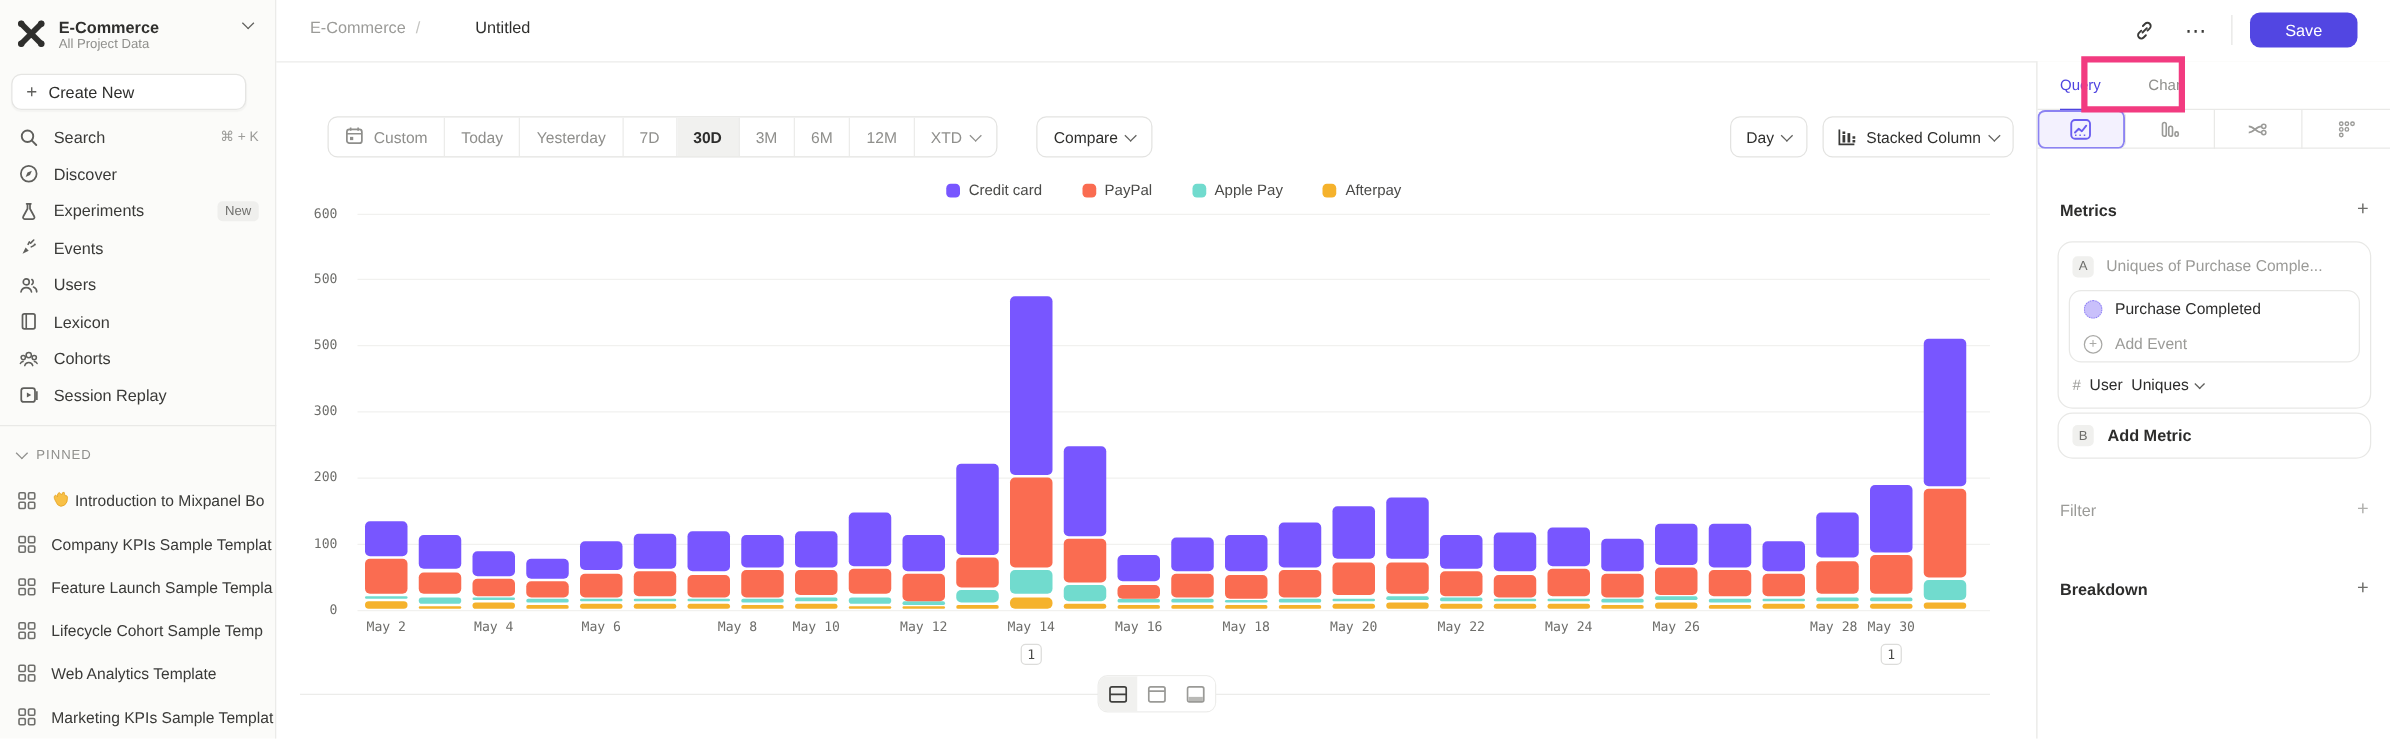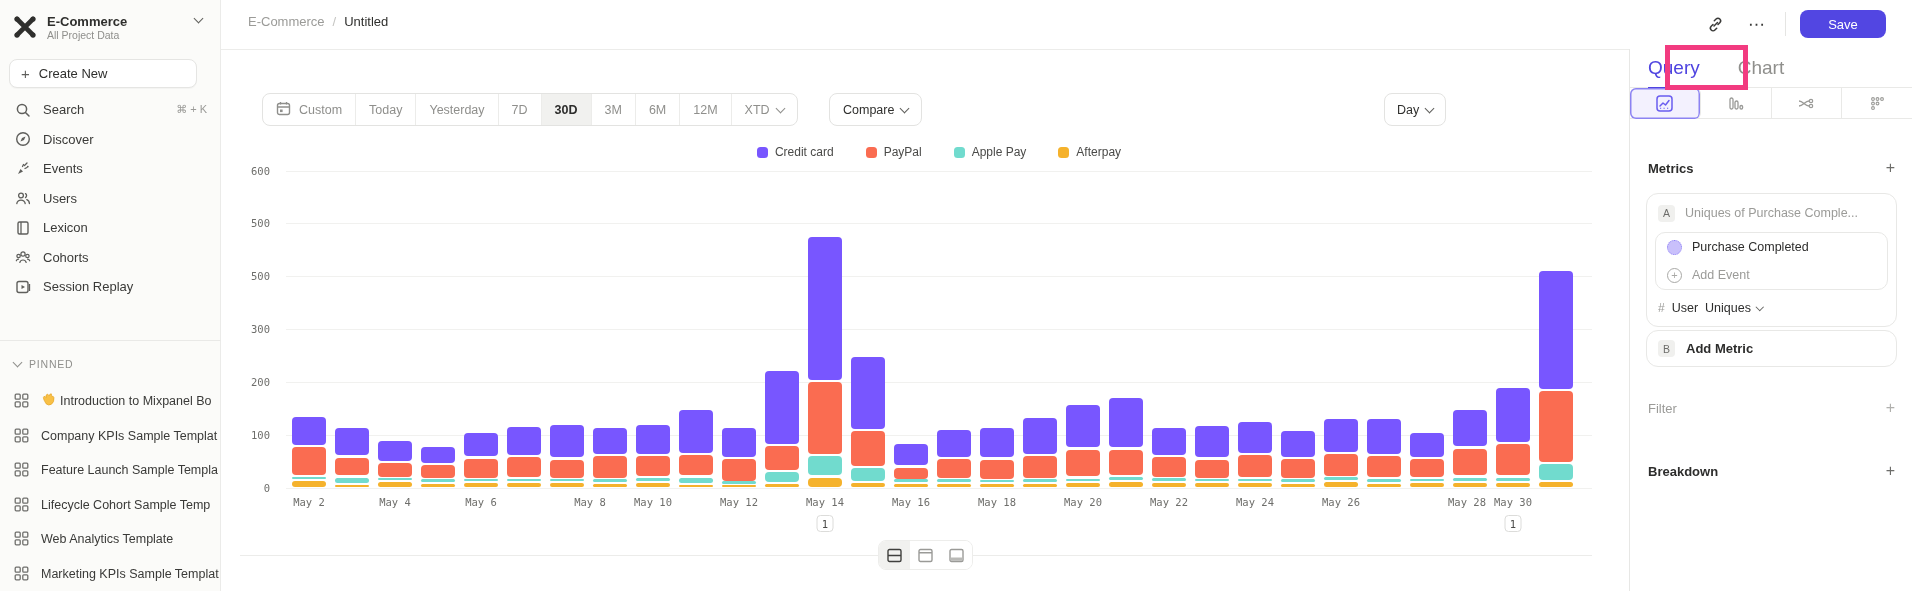--- a/index.html
+++ b/index.html
@@ -30,21 +30,21 @@
   #pinned { position:absolute; left:0; top:384px; width:221px; }
   .pin-item { height:34.5px; display:flex; align-items:center; padding:0 14px; font-size:12.5px; color:#3a3a38; cursor:pointer; white-space:nowrap; overflow:hidden; }
   .pin-item .nicon { width:16px; height:16px; margin-right:11px; flex:none; }
   .wave { width:15px; height:15px; margin-right:4px; flex:none; }
 
   
   #topbar-divider { left:221px; top:49px; width:1691px; height:1px; background:#ececea; }
   #breadcrumb { left:248px; top:14px; font-size:13px; display:flex; align-items:center; gap:8px; }
   .bc-root { color:#9b9b98; cursor:pointer; }
   .bc-sep { color:#c4c4c1; }
-  .bc-cur { color:#2f2f2d; }
+  .bc-cur { color:#2f2f2d;margin-left:36px; }
   #tb-actions { right:26px; top:10px; display:flex; align-items:center; gap:14px; }
   .icon-btn { width:28px; height:28px; display:flex; align-items:center; justify-content:center; cursor:pointer; color:#3a3a38; }
   .vdiv { width:1px; height:24px; background:#e5e5e3; }
   #save-btn { width:86px; height:28px; background:#5246e2; color:#fff; font-size:13px; border:none; border-radius:8px; cursor:pointer; }
   .dots3 { font-size:17px; color:#3a3a38; letter-spacing:1px; }
 
   
   #seg-group { left:262px; top:93px; height:33px; display:flex; border:1px solid #e3e3e1; border-radius:8px; background:#fff; overflow:hidden; }
   .seg { display:flex; align-items:center; padding:0 13px; font-size:12.5px; color:#8f8f8c; border-right:1px solid #ececea; cursor:pointer; white-space:nowrap; }
   .seg:last-child { border-right:none; }
@@ -75,21 +75,21 @@
 
   
   #bottom-line { left:240px; top:555px; width:1352px; height:1px; background:#ececea; }
   #layout-toggles { left:878px; top:540px; height:30px; display:flex; background:#fff; border:1px solid #ededeb; border-radius:8px; overflow:hidden; }
   .lt-cell { width:31px; height:28px; display:flex; align-items:center; justify-content:center; cursor:pointer; background:#fff; }
   .lt-cell.active { background:#f1f1ef; }
 
   
   #rpanel { left:1629px; top:49px; width:283px; height:542px; background:#fff; border-left:1px solid #e7e7e5; }
   #rp-tabs { position:absolute; left:0; top:0; width:283px; height:39px; border-bottom:1px solid #e9e9e7; display:flex; align-items:center; padding:0 18px; gap:38px; }
-  .rp-tab { font-size:19px; color:#8f8f8c; cursor:pointer; height:39px; display:flex; align-items:center; position:relative; }
+  .rp-tab { font-size:12px; color:#8f8f8c; cursor:pointer; height:39px; display:flex; align-items:center; position:relative; }
   .rp-tab.active { color:#4f44e0; }
   .rp-tab.active:after { content:""; position:absolute; left:0; bottom:-1px; width:100%; height:2px; background:#4f44e0; }
   #rp-icontabs { position:absolute; left:0; top:39px; width:283px; height:31px; border-bottom:1px solid #e9e9e7; display:flex; }
   .it-cell { width:70.75px; height:31px; display:flex; align-items:center; justify-content:center; border-right:1px solid #e9e9e7; cursor:pointer; }
   .it-cell:last-child { border-right:none; }
   .it-cell.active { background:#f3f1fe; box-shadow:inset 0 0 0 1.5px #8c83f2; border-radius:6px; }
   .rp-sect { position:absolute; left:18px; width:247px; display:flex; align-items:center; justify-content:space-between; }
   .rp-sect .h { font-size:13px; font-weight:bold; color:#2d2d2c; }
   .rp-sect .h.muted { color:#9b9b98; font-weight:normal; }
   .rp-plus { font-size:16px; color:#6d6d6a; cursor:pointer; line-height:1; }
@@ -152,20 +152,30 @@
               <circle cx="8" cy="8" r="6.3" fill="none" stroke="#5f5f5c" stroke-width="1.4"></circle>
               <path d="M10.5 5.5 L9 9 L5.5 10.5 L7 7 Z" fill="#5f5f5c"></path>
             </svg>
           </span>
           <span>Discover</span>
           <span class="spacer"></span>
         </div>
         <div class="nav-item">
           <span class="nicon">
             <svg width="16" height="16" viewBox="0 0 16 16">
+              <path d="M6.3 2 h3.4 M7 2.4 V6 L3.6 12.2 a1.3 1.3 0 0 0 1.1 2 h6.6 a1.3 1.3 0 0 0 1.1 -2 L9 6 V2.4" fill="none" stroke="#5f5f5c" stroke-width="1.4" stroke-linecap="round" stroke-linejoin="round"></path>
+            </svg>
+          </span>
+          <span>Experiments</span>
+          <span class="spacer"></span>
+          <span class="nav-badge">New</span>
+        </div>
+        <div class="nav-item">
+          <span class="nicon">
+            <svg width="16" height="16" viewBox="0 0 16 16">
               <path d="M3 13 L8 10.5 L5.5 8 Z" fill="#5f5f5c"></path>
               <path d="M7.5 5.5 l1 -2 M10 7.5 l2 -1 M9.5 4.5 l2.5 -2.5" stroke="#5f5f5c" stroke-width="1.3" stroke-linecap="round" fill="none"></path>
               <circle cx="12.8" cy="5.6" r="0.9" fill="#5f5f5c"></circle>
             </svg>
           </span>
           <span>Events</span>
           <span class="spacer"></span>
         </div>
         <div class="nav-item">
           <span class="nicon">
@@ -343,20 +353,32 @@
         <span>XTD</span>
         <span class="chev" style="margin-left:7px;"></span>
       </div>
     </div>
   <div id="compare-btn" class="abs">
     <span>Compare</span>
       <span class="chev"></span>
   </div>
   <div id="day-btn" class="abs">
     <span>Day</span>
+      <span class="chev"></span>
+  </div>
+  <div id="ctype-btn" class="abs">
+    <svg width="15" height="15" viewBox="0 0 15 15">
+      <path d="M1.5 1.5 V13.5 H13.5" stroke="#3a3a38" stroke-width="1.4" fill="none"></path>
+      <rect x="4" y="6" width="2.2" height="6" fill="#3a3a38"></rect>
+        <rect x="4" y="3.2" width="2.2" height="2" fill="#3a3a38"></rect>
+      <rect x="8" y="4.5" width="2.2" height="7.5" fill="#3a3a38"></rect>
+      <rect x="12" y="7" width="2.2" height="2" fill="#3a3a38"></rect>
+        <rect x="12" y="10" width="2.2" height="2" fill="#3a3a38"></rect>
+    </svg>
+    <span>Stacked Column</span>
       <span class="chev"></span>
   </div>
 
   <div id="legend" class="abs">
       <div class="lg-item">
         <span class="lg-sw" style="background:#7856ff"></span>
         <span>Credit card</span>
       </div>
       <div class="lg-item">
         <span class="lg-sw" style="background:#fa6c51"></span>

